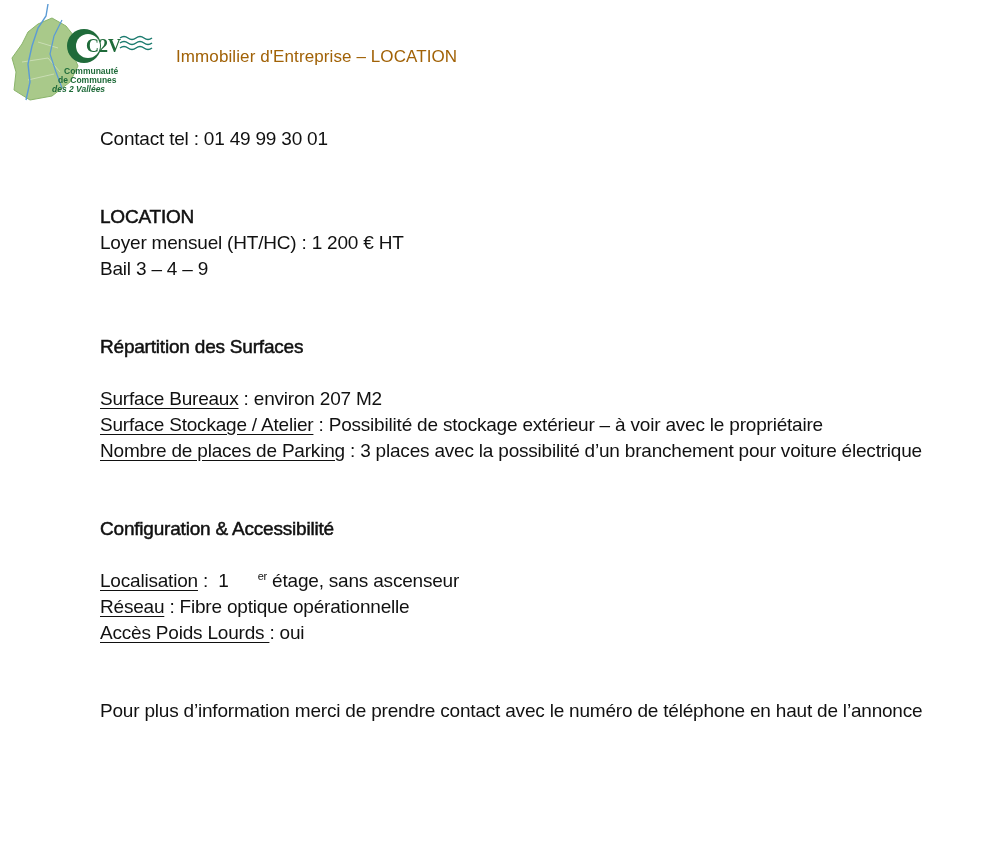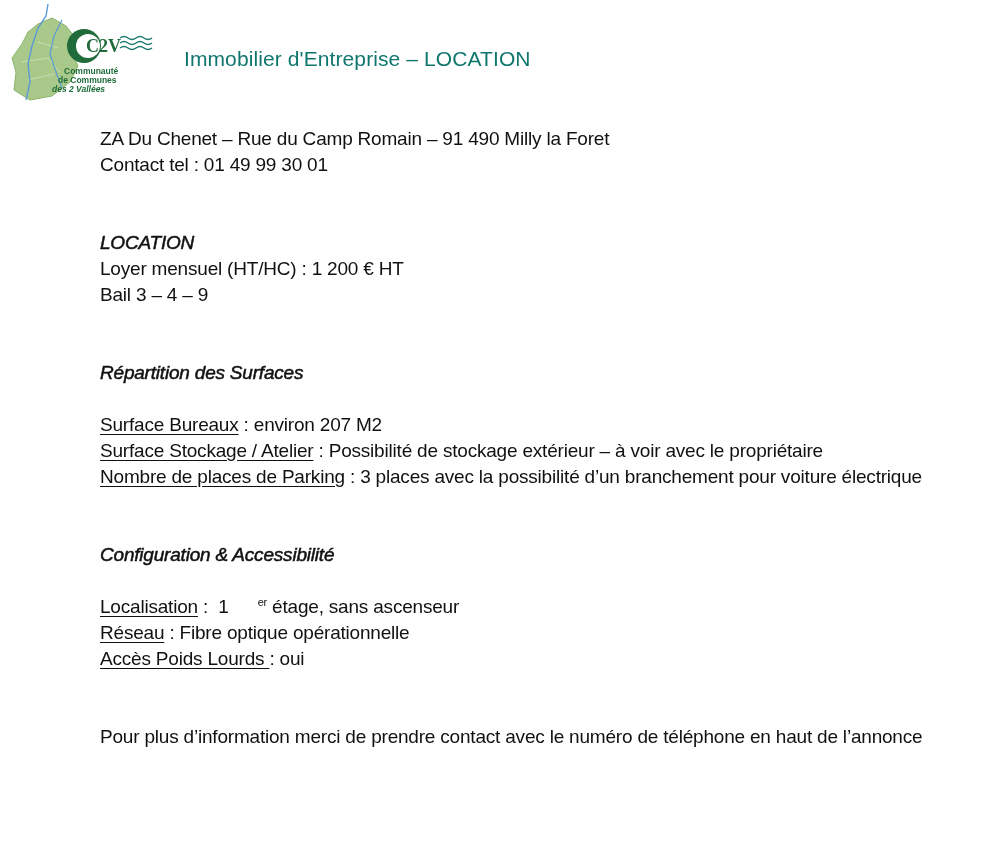--- a/index.html
+++ b/index.html
@@ -2,31 +2,31 @@
 <html><head>
   <meta charset="utf-8">
   <style>
     html, body { margin: 0; padding: 0; background: #ffffff; }
     body {
       width: 988px; height: 841px; position: relative; overflow: hidden;
       font-family: "Liberation Sans", sans-serif; color: #111111;
     }
     .logo { position: absolute; left: 8px; top: 2px; width: 152px; height: 102px; }
     .page-title {
-      position: absolute; left: 184px; top: 47px;
-      font-size: 21px; letter-spacing: 0.1px; color: #0f766e;
+      position: absolute; left: 176px; top: 47px;
+      font-size: 17px; letter-spacing: 0.1px; color: #a16207;
     }
     .content {
       position: absolute; left: 100px; top: 126px; width: 880px;
       font-family: "Liberation Sans", sans-serif; font-size: 19px; line-height: 26px;
       letter-spacing: -0.2px;
     }
     .line { white-space: nowrap; }
     .wrap { white-space: normal; }
-    .heading { font-weight: normal; font-style: italic; -webkit-text-stroke: 0.5px #111; }
+    .heading { font-weight: normal; -webkit-text-stroke: 0.5px #111; }
     .u { text-decoration: underline; text-underline-offset: 3px; }
     .gap1 { height: 26px; }
     .gap2 { height: 52px; }
     sup { font-size: 11px; vertical-align: 7px; line-height: 0; margin-left: 29px; }
   </style>
 </head>
 <body>
 
 <div class="logo">
   <svg width="152" height="102" viewBox="0 0 152 102">
@@ -47,21 +47,20 @@
     </g>
     <text x="56" y="72" font-family="Liberation Sans, sans-serif" font-size="8.5" font-weight="bold" fill="#1f6b3a">Communauté</text>
     <text x="50" y="81" font-family="Liberation Sans, sans-serif" font-size="8.5" font-weight="bold" fill="#1f6b3a">de Communes</text>
     <text x="44" y="90" font-family="Liberation Sans, sans-serif" font-size="8.5" font-weight="bold" font-style="italic" fill="#1f6b3a">des 2 Vallées</text>
   </svg>
 </div>
 
 <div class="page-title">Immobilier d'Entreprise – LOCATION</div>
 
 <div class="content">
-  <div class="line">ZA Du Chenet – Rue du Camp Romain – 91 490 Milly la Foret</div>
   <div class="line">Contact tel : 01 49 99 30 01</div>
 
   <div class="gap2"></div>
 
   <div class="line heading">LOCATION</div>
   <div class="line">Loyer mensuel (HT/HC) : 1 200 € HT</div>
   <div class="line">Bail 3 – 4 – 9</div>
 
   <div class="gap2"></div>
 

